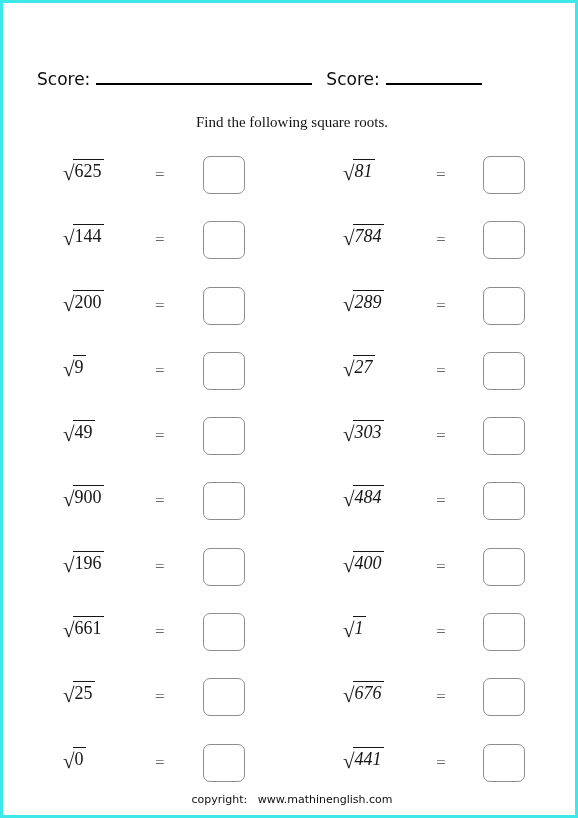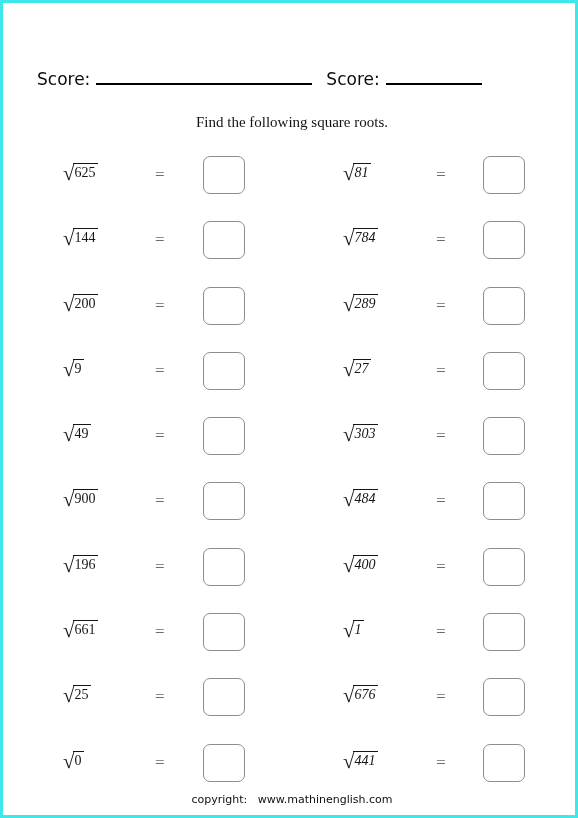--- a/index.html
+++ b/index.html
@@ -120,21 +120,21 @@
     top: 2px;
     letter-spacing: -1px;
   }
   .radicand {
     border-top: 1px solid #151515;
     padding: 1px 2px 0 2px;
     margin-left: -1px;
     position: relative;
     top: -1px;
     display: inline-block;
-    font-size: 14px;
+    font-size: 18px;
   }
 
   
   .eq {
     position: absolute;
     left: 120px;
     top: 13px;
     font-family: "Liberation Serif", "DejaVu Serif", serif;
     font-size: 17px;
     color: #6a6a6a;

